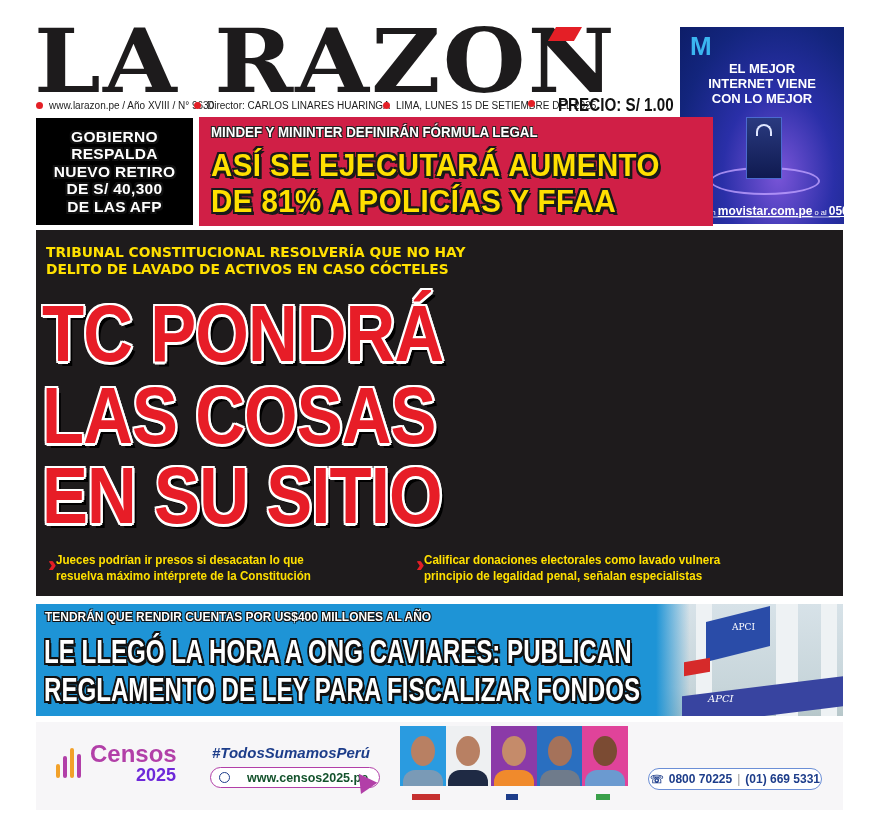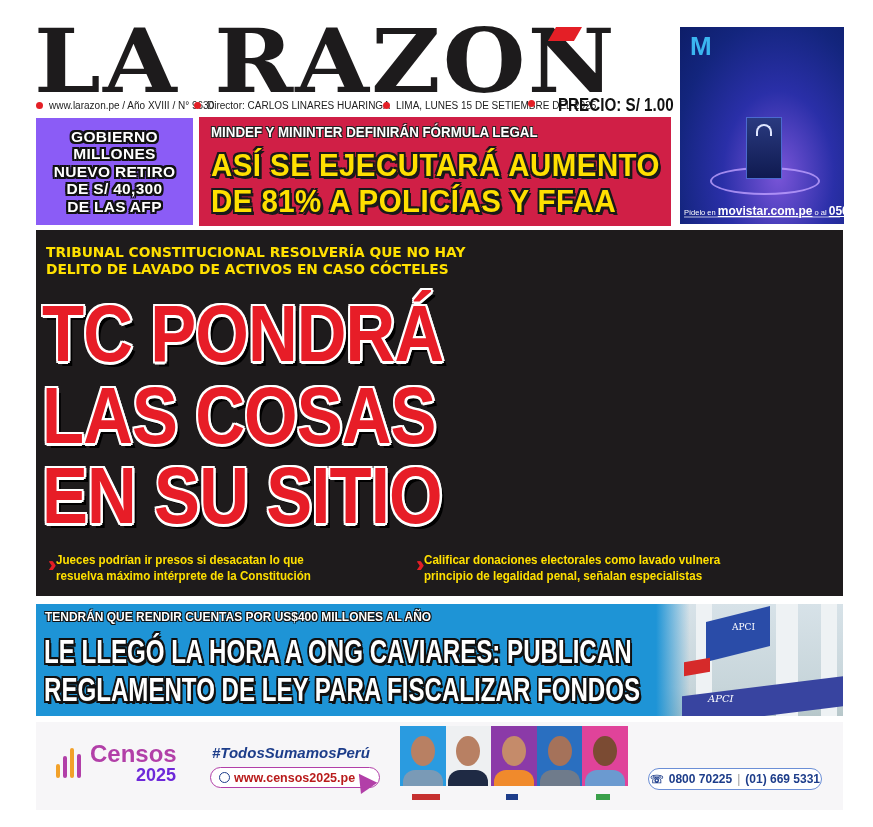--- a/index.html
+++ b/index.html
@@ -39,31 +39,31 @@
     background: linear-gradient(180deg, #2a3a80, #0f1a50); border: 1px solid #4b6ad0;
   }
   #ad-trophy-icon { position: absolute; left: 9px; top: 6px; width: 16px; height: 12px; border: 2px solid #dfe6ff; border-bottom: none; border-radius: 10px 10px 0 0; }
   #ad-ring { position: absolute; left: 30px; top: 140px; width: 110px; height: 28px; border: 2px solid rgba(190,160,255,0.8); border-radius: 50%; }
   #ad-cta { position: absolute; left: 4px; top: 177px; width: 158px; font-size: 7.5px; white-space: nowrap; }
   #ad-cta b { font-size: 12px; text-decoration: underline; }
   #ad-legal { position: absolute; left: 4px; top: 189px; width: 156px; height: 2px; background: rgba(255,255,255,0.35); }
 
   
   #green-box {
-    left: 36px; top: 118px; width: 157px; height: 107px; background: #8b5cf6;
+    left: 36px; top: 118px; width: 157px; height: 107px; background: #000000;
     display: flex; flex-direction: column; justify-content: center; align-items: center;
   }
   .green-line {
     color: #fff; font-weight: 900; font-size: 15.5px; line-height: 17.5px; text-align: center; letter-spacing: 0.3px;
     text-shadow: -2px -2px 0 #111, 2px -2px 0 #111, -2px 2px 0 #111, 2px 2px 0 #111, 0 2px 0 #111, 0 -2px 0 #111, 2px 0 0 #111, -2px 0 0 #111;
     white-space: nowrap;
   }
 
   
-  #red-box { left: 199px; top: 117px; width: 472px; height: 109px; background: #d01f46; }
+  #red-box { left: 199px; top: 117px; width: 514px; height: 109px; background: #d01f46; }
   #red-kicker {
     position: absolute; left: 12px; top: 7px; color: #fff; font-weight: 900; font-size: 14.5px; white-space: nowrap;
     text-shadow: 1px 1px 0 #222, -1px 1px 0 #222, 1px -1px 0 #222, -1px -1px 0 #222;
     transform: scaleX(0.92); transform-origin: left center;
   }
   .red-head {
     position: absolute; left: 12px; color: #ffe000; font-weight: 900; font-size: 32px; white-space: nowrap; letter-spacing: 0.5px;
     text-shadow: -2px -2px 0 #1a1a1a, 2px -2px 0 #1a1a1a, -2px 2px 0 #1a1a1a, 3px 3px 0 #1a1a1a, 0 2px 0 #1a1a1a, 2px 0 0 #1a1a1a;
     transform: scaleX(0.92); transform-origin: left center; line-height: 36px;
   }
@@ -124,21 +124,21 @@
   }
 
   
   #census { left: 36px; top: 722px; width: 807px; height: 88px; background: #f7f6f8; overflow: hidden; }
   #census-logo-mark { position: absolute; left: 20px; top: 22px; width: 30px; height: 34px; }
   .census-bar { position: absolute; bottom: 0; width: 4px; border-radius: 2px; }
   #census-logo-word { position: absolute; left: 54px; top: 20px; color: #b23fa8; font-weight: bold; font-size: 24px; line-height: 24px; }
   #census-logo-year { position: absolute; left: 100px; top: 44px; color: #6d28d9; font-weight: bold; font-size: 18px; line-height: 18px; }
   #census-hashtag { position: absolute; left: 176px; top: 22px; color: #1d3d8a; font-weight: bold; font-style: italic; font-size: 15px; }
   #census-url-pill { position: absolute; left: 174px; top: 45px; width: 170px; height: 21px; border: 1.5px solid #b23fa8; border-radius: 11px; background: #fff; display: flex; align-items: center; padding-left: 8px; }
-  #census-url { color: #b91c1c; font-weight: bold; font-size: 12.5px; margin-left: 4px; }
+  #census-url { color: #14532d; font-weight: bold; font-size: 12.5px; margin-left: 17px; }
   #globe-icon { width: 11px; height: 11px; border: 1.5px solid #1d3d8a; border-radius: 50%; position: relative; }
   #cursor-icon { position: absolute; left: 318px; top: 50px; width: 0; height: 0; border-left: 10px solid transparent; border-right: 10px solid transparent; border-bottom: 18px solid #b23fa8; transform: rotate(-35deg); }
   #photos { position: absolute; left: 364px; top: 4px; width: 228px; height: 60px; display: flex; }
   .photo { flex: 1; position: relative; overflow: hidden; }
   .photo-face { position: absolute; left: 50%; top: 10px; width: 24px; height: 30px; margin-left: -12px; border-radius: 50%; background: #b88063; }
   .photo-body { position: absolute; left: 50%; bottom: 0; width: 40px; height: 16px; margin-left: -20px; border-radius: 12px 12px 0 0; }
   .gov-logo { position: absolute; top: 72px; height: 6px; background: #c63030; }
   #census-dates { position: absolute; left: 612px; top: 18px; width: 174px; height: 22px; background: #8a3a9c; border-radius: 12px; color: #fff; font-style: italic; font-size: 14.5px; text-align: center; line-height: 22px; }
   #census-phone-pill { position: absolute; left: 612px; top: 46px; width: 174px; height: 22px; border: 1.5px solid #6b8ed6; border-radius: 12px; background: #fff; display: flex; align-items: center; justify-content: center; color: #1d3d8a; font-weight: bold; font-size: 12px; white-space: nowrap; }
   #phone-icon { font-size: 11px; margin-right: 5px; color: #1d3d8a; }
@@ -164,31 +164,36 @@
       <span>LIMA, LUNES 15 DE SETIEMBRE DEL 2025</span>
     </div>
   <div class="info-item" style="left:494px;">
       <span class="info-dot"></span>
     </div>
   <div id="price">PRECIO: S/ 1.00</div>
 </div>
 
 <div class="abs" id="ad-movistar">
   <div id="ad-logo">M</div>
+  <div id="ad-headline">
+    <div>EL MEJOR</div>
+    <div>INTERNET VIENE</div>
+    <div>CON LO MEJOR</div>
+  </div>
   <div id="ad-ring"></div>
   <div id="ad-trophy">
       <div id="ad-trophy-icon"></div>
     </div>
   <div id="ad-cta"><span>Pídelo en </span><b>movistar.com.pe</b><span> o al </span><b>0500-11800</b></div>
   <div id="ad-legal"></div>
 </div>
 
 <div class="abs" id="green-box">
   <div class="green-line">GOBIERNO</div>
-  <div class="green-line">MILLONES</div>
+  <div class="green-line">RESPALDA</div>
   <div class="green-line">NUEVO RETIRO</div>
   <div class="green-line">DE S/ 40,300</div>
   <div class="green-line">DE LAS AFP</div>
 </div>
 
 <div class="abs" id="red-box">
   <div id="red-kicker">MINDEF Y MININTER DEFINIRÁN FÓRMULA LEGAL</div>
   <div class="red-head" style="top:30px;">ASÍ SE EJECUTARÁ AUMENTO</div>
   <div class="red-head" style="top:66px;">DE 81% A POLICÍAS Y FFAA</div>
 </div>

